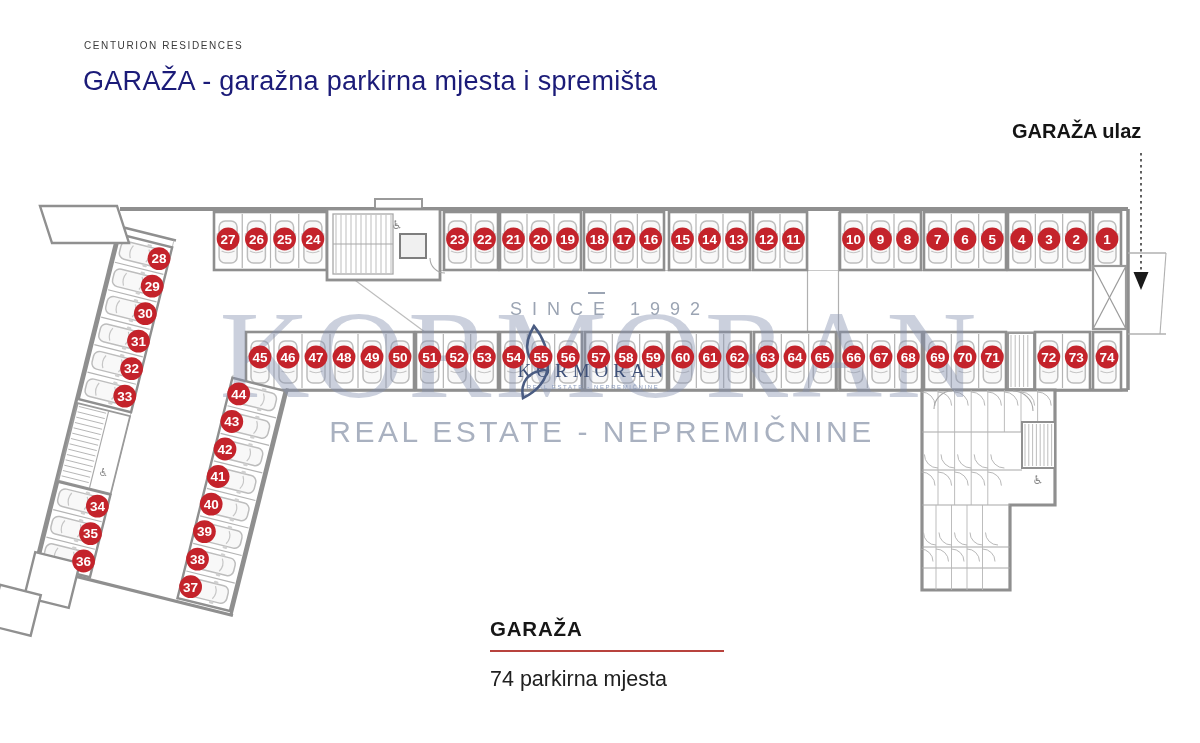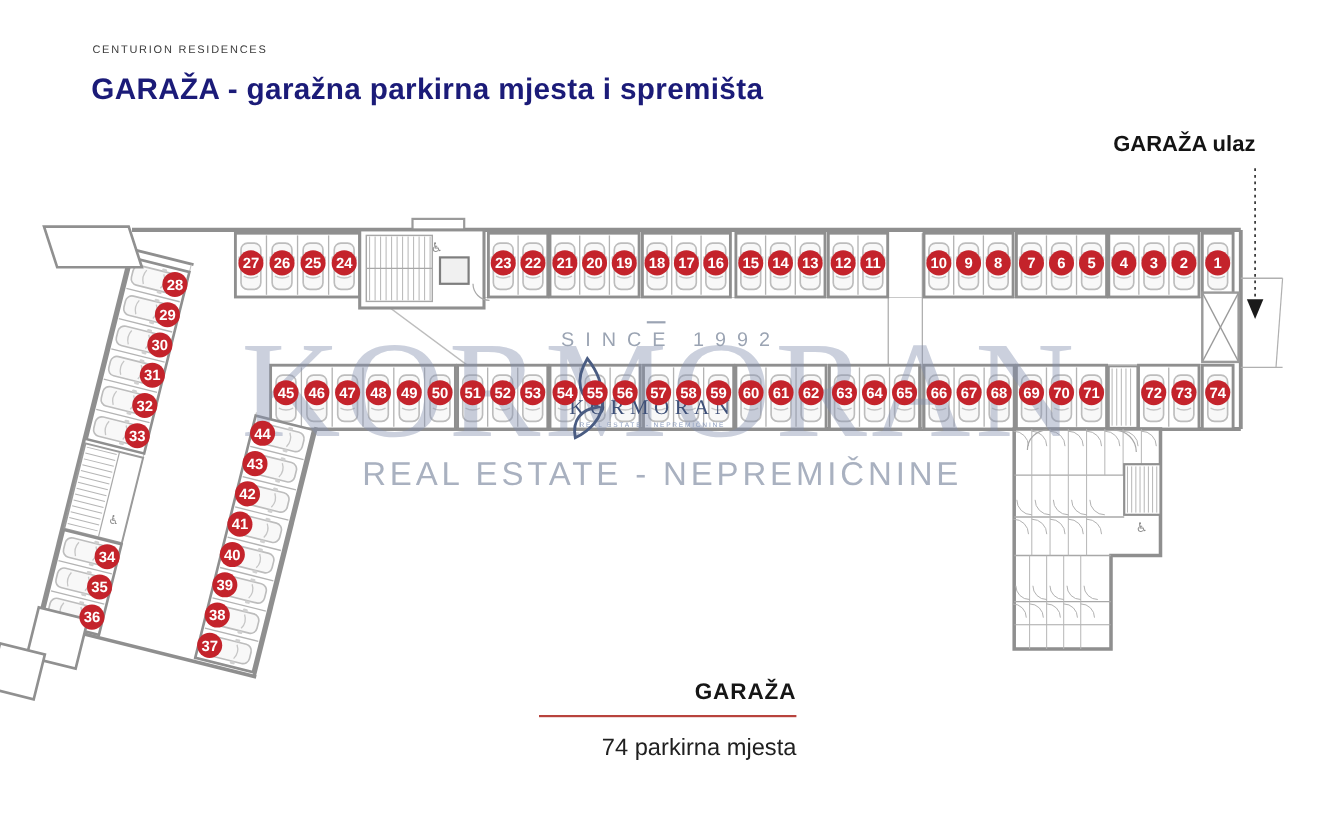--- a/index.html
+++ b/index.html
@@ -1,35 +1,35 @@
 <!DOCTYPE html>
 <html><head>
 <meta charset="utf-8">
 <style>
   html,body{margin:0;padding:0;background:#ffffff;}
   #canvas{position:relative;width:1200px;height:743px;background:#ffffff;overflow:hidden;
           font-family:"Liberation Sans",sans-serif;}
   .abs{position:absolute;}
   
   .brand{left:84px;top:40px;font-size:10px;font-weight:500;letter-spacing:1.6px;color:#3a3a3a;}
-  .title{left:83px;top:66px;font-size:27px;font-weight:bold;color:#1b1b78;letter-spacing:.3px;}
+  .title{left:83px;top:66px;font-size:27px;font-weight:normal;color:#1b1b78;letter-spacing:.3px;}
   .entrance{left:1012px;top:120px;font-size:20px;font-weight:bold;color:#141414;}
   
   .wm-dash{left:588px;top:292px;width:17px;height:2px;background:#9ba4b3;}
   .wm-since{left:600px;top:299px;transform:translateX(-50%);font-size:18px;letter-spacing:10px;
             color:#9ba4b3;white-space:nowrap;margin-left:10px;}
   .wm-big{left:600px;top:293px;transform:translateX(-50%);font-family:"Liberation Serif",serif;
           font-size:125px;letter-spacing:4px;color:rgba(130,144,174,0.42);white-space:nowrap;line-height:1;}
   .wm-tag-big{left:602px;top:415px;transform:translateX(-50%);font-size:30px;letter-spacing:3.5px;
           color:#a9b1c0;white-space:nowrap;}
   .logo{left:593px;top:360px;transform:translateX(-50%);text-align:center;color:#3e5078;}
   .logo-name{font-family:"Liberation Serif",serif;font-size:19px;letter-spacing:5px;white-space:nowrap;}
   .logo-tag{font-size:6px;letter-spacing:1.6px;color:#8c9cbd;margin-top:2px;white-space:nowrap;}
   
-  .legend{left:607px;top:617px;transform:translateX(-50%);text-align:right;}
+  .legend{left:607px;top:617px;transform:translateX(-50%);text-align:left;}
   .legend-title{font-size:20.5px;font-weight:bold;color:#161616;letter-spacing:.8px;}
   .legend-rule{width:234px;height:2.2px;background:#b8433d;margin:9px auto 13px;}
   .legend-line{font-size:21.5px;color:#202020;line-height:1.32;}
   svg{position:absolute;left:0;top:0;}
   #plan{z-index:1;} .wm{z-index:2;} #labels{z-index:3;pointer-events:none;} .txt{z-index:4;}
   .wheel{font-family:"DejaVu Sans",sans-serif;}
 </style>
 </head>
 <body>
 

